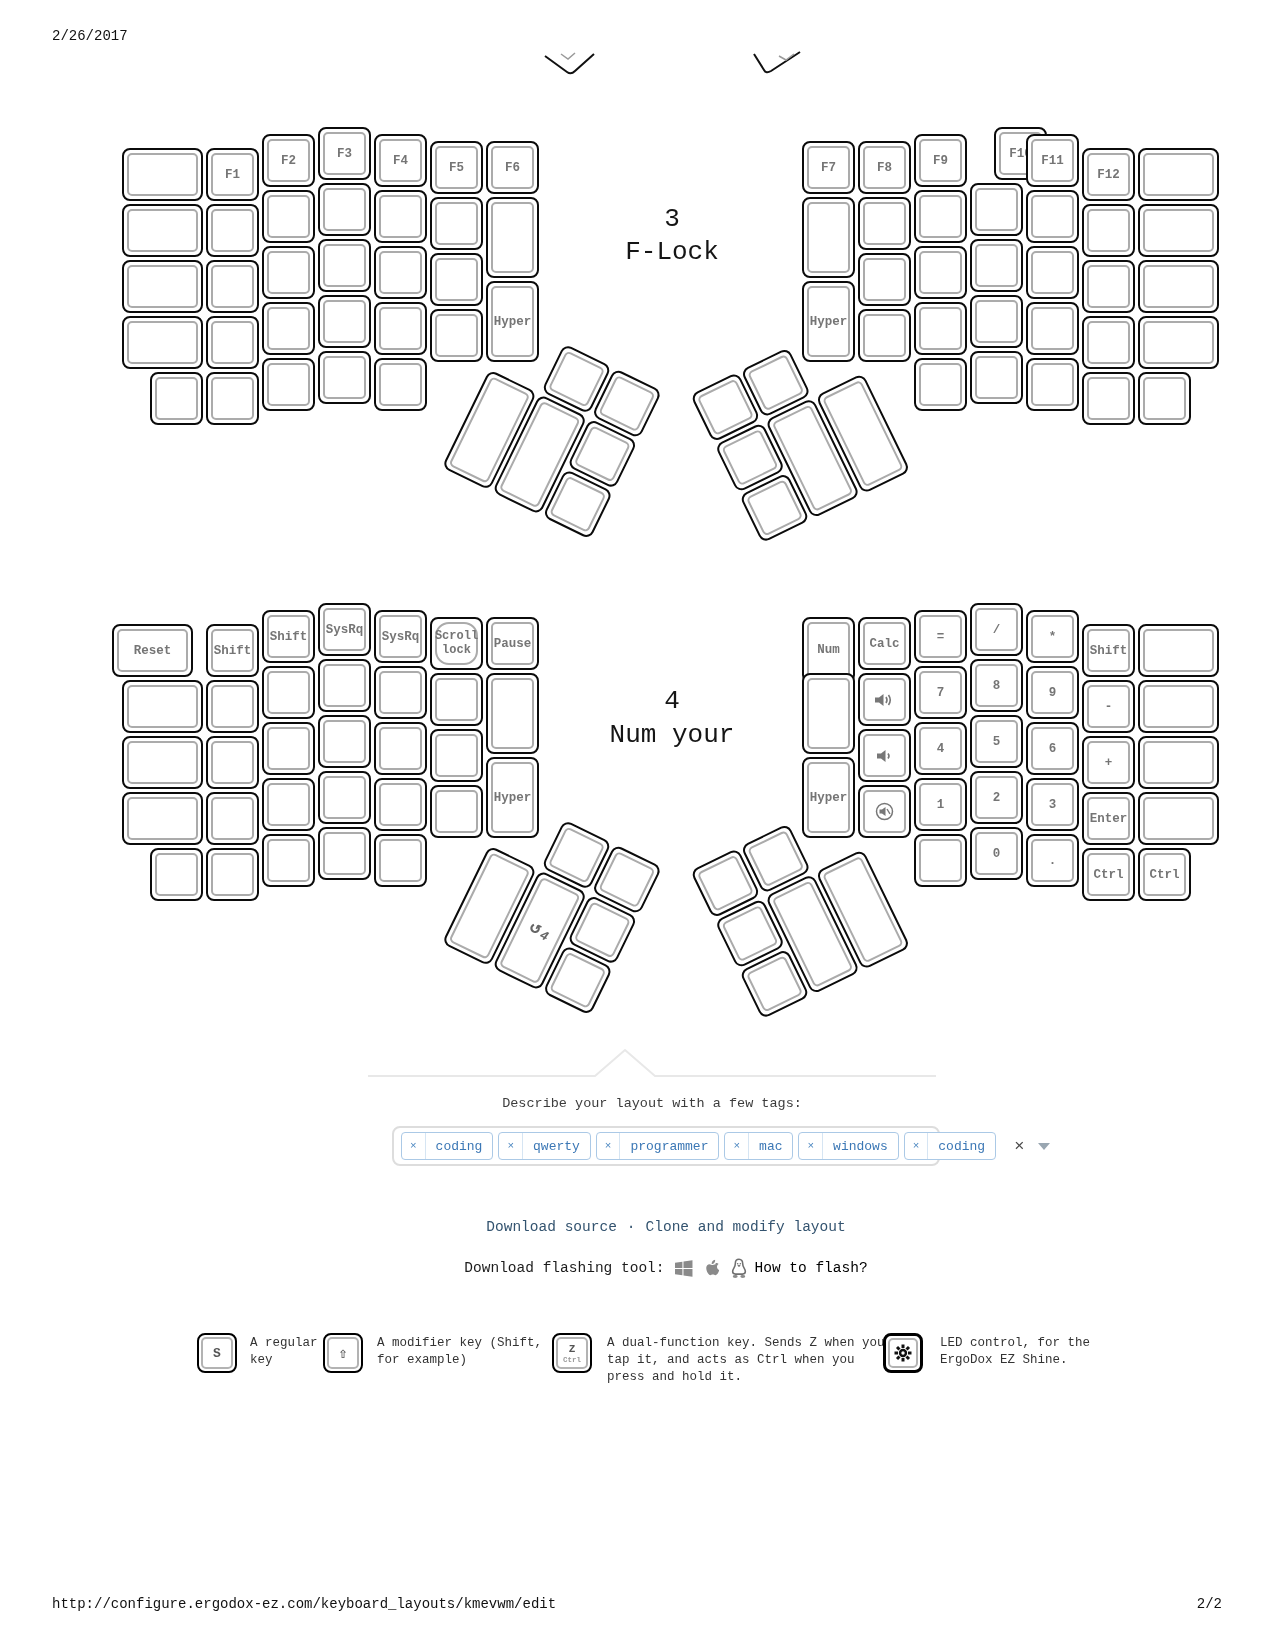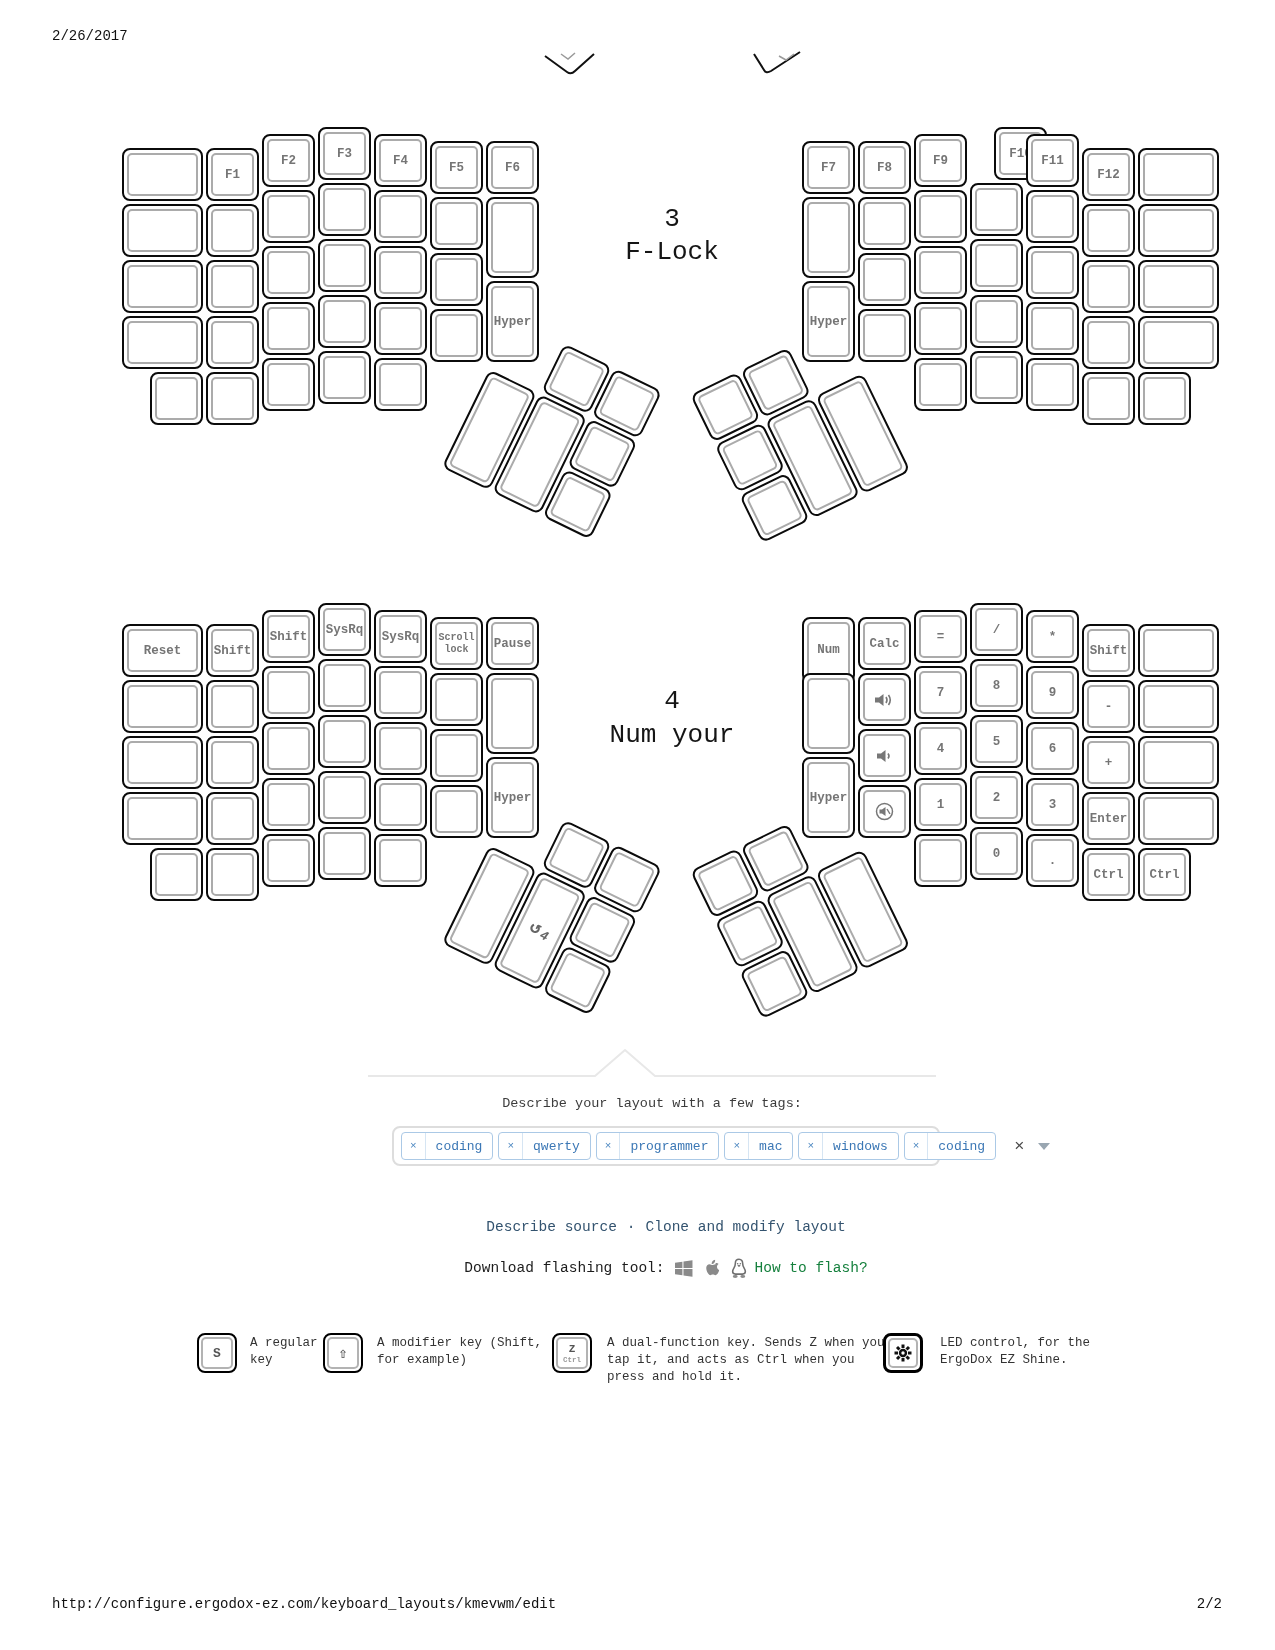--- a/index.html
+++ b/index.html
@@ -8,41 +8,41 @@
   .abs{position:absolute;}
   
   .hf{font-size:14px;color:#111;}
   
   .biglabel{font-size:26px;color:#151515;text-align:center;width:220px;line-height:30px;}
   
   .key{position:absolute;background:#fff;border:2px solid #0b0b0b;border-radius:8px;box-sizing:border-box;}
   .cap{position:absolute;left:3px;top:3px;right:3px;bottom:3px;border:2px solid #ababab;border-radius:5px;
        display:flex;align-items:center;justify-content:center;flex-direction:row;
        font-weight:bold;font-size:12.5px;color:#757575;text-align:center;white-space:pre-line;line-height:1.12;}
-  .cap.sm{font-size:10px;line-height:1.15;}
+  .cap.sm{font-size:12px;line-height:1.15;border-radius:14px;}
   .cluster{position:absolute;width:168px;height:168px;transform-origin:0 0;}
   .cyc{font-size:18px;font-weight:bold;color:#666;}
   .cyc4{font-size:13px;font-style:italic;font-weight:bold;color:#666;transform:translateY(4px);margin-left:2px;}
   .cap svg{display:block;}
   
   
   .tagbox{left:392px;top:1126px;width:548px;height:40px;border:2px solid #ddd;border-radius:8px;
           box-sizing:border-box;display:flex;align-items:center;padding:0 12px 0 7px;}
   #tag-list{display:flex;align-items:center;gap:5px;flex:0 0 auto;}
   .tag{display:flex;align-items:center;height:26px;border:1.5px solid #abc9e6;border-radius:4px;background:#fff;}
   .tag .tx{padding:0 8px;color:#4a86c0;font-size:11px;border-right:1.5px solid #d6e5f3;align-self:stretch;display:flex;align-items:center;}
   .tag .tl{padding:0 10px;color:#3b77b5;font-size:13px;}
   .clear-x{margin-left:18px;color:#4a4a4a;font-size:17px;line-height:17px;}
   .dd-caret{margin-left:14px;width:0;height:0;border-left:6px solid transparent;border-right:6px solid transparent;border-top:7px solid #99a6b1;}
   
   .linkrow{left:366px;top:1219px;width:600px;text-align:center;font-size:14.5px;color:#33536f;}
   .linkrow .sep{margin:0 10px;color:#33536f;}
   .flashrow{left:366px;top:1258px;width:600px;display:flex;align-items:center;justify-content:center;font-size:14.5px;color:#1c1c1c;}
   .flashrow .icn{margin-left:10px;display:flex;align-items:center;}
-  .howflash{margin-left:7px;color:#15803d;}
+  .howflash{margin-left:7px;color:#000000;}
   
   .legkey{position:absolute;width:40px;height:40px;background:#fff;border:2.5px solid #000;border-radius:8px;box-sizing:border-box;}
   .legkey .lcap{position:absolute;left:2px;top:2px;right:2px;bottom:2px;border:2px solid #b3b3b3;border-radius:5px;
                 display:flex;flex-direction:column;align-items:center;justify-content:center;color:#555;font-weight:bold;font-size:13px;}
   .legkey.led{border-width:3px;}
   .legkey .subl{font-size:7.5px;color:#999;margin-top:1px;}
   .legtext{position:absolute;font-size:12.5px;color:#333;line-height:17px;}
 </style>
 </head>
 <body>
@@ -289,21 +289,21 @@
           </div>
           <div class="key" style="left: 56px; top: 56px; width: 53px; height: 109px;">
             <div class="cap"></div>
           </div>
           <div class="key" style="left: 112px; top: 56px; width: 53px; height: 109px;">
             <div class="cap"></div>
           </div>
         </div>
       </div>
       <div>
-        <div class="key" style="left: 122px; top: 624px; width: 81px; height: 53px;">
+        <div class="key" style="left: 112px; top: 624px; width: 81px; height: 53px;">
           <div class="cap">Reset</div>
         </div>
         <div class="key" style="left: 122px; top: 680px; width: 81px; height: 53px;">
           <div class="cap"></div>
         </div>
         <div class="key" style="left: 122px; top: 736px; width: 81px; height: 53px;">
           <div class="cap"></div>
         </div>
         <div class="key" style="left: 122px; top: 792px; width: 81px; height: 53px;">
           <div class="cap"></div>
@@ -579,21 +579,21 @@
         <div class="tag">
           <span class="tx">×</span>
           <span class="tl">coding</span>
         </div>
       </div>
     <span class="clear-x">×</span>
     <div class="dd-caret"></div>
   </div>
 
   <div class="abs linkrow">
-    <span>Describe source</span><span class="sep">·</span><span>Clone and modify layout</span>
+    <span>Download source</span><span class="sep">·</span><span>Clone and modify layout</span>
   </div>
 
   <div class="abs flashrow">
     <span>Download flashing tool:</span>
     <span class="icn">
       <svg width="18" height="17" viewBox="0 0 17 16">
           <path fill="#8a8a8a" d="M0 2.6 L7 1.6 V7.5 H0 Z M8 1.4 L16.5 0.3 V7.5 H8 Z M0 8.5 H7 V14.4 L0 13.4 Z M8 8.5 H16.5 V15.7 L8 14.6 Z"></path>
         </svg>
     </span>
     <span class="icn">

